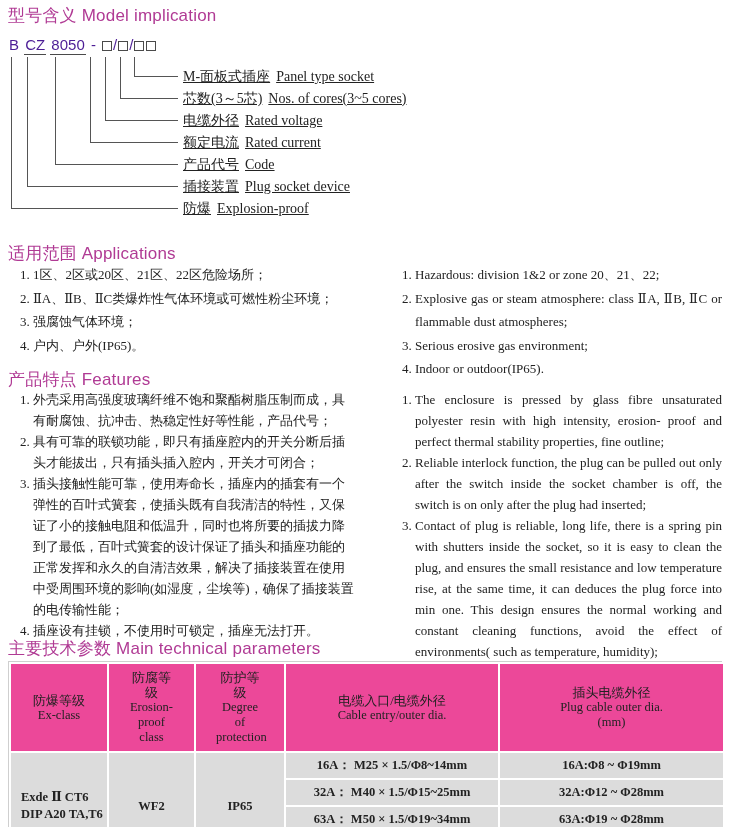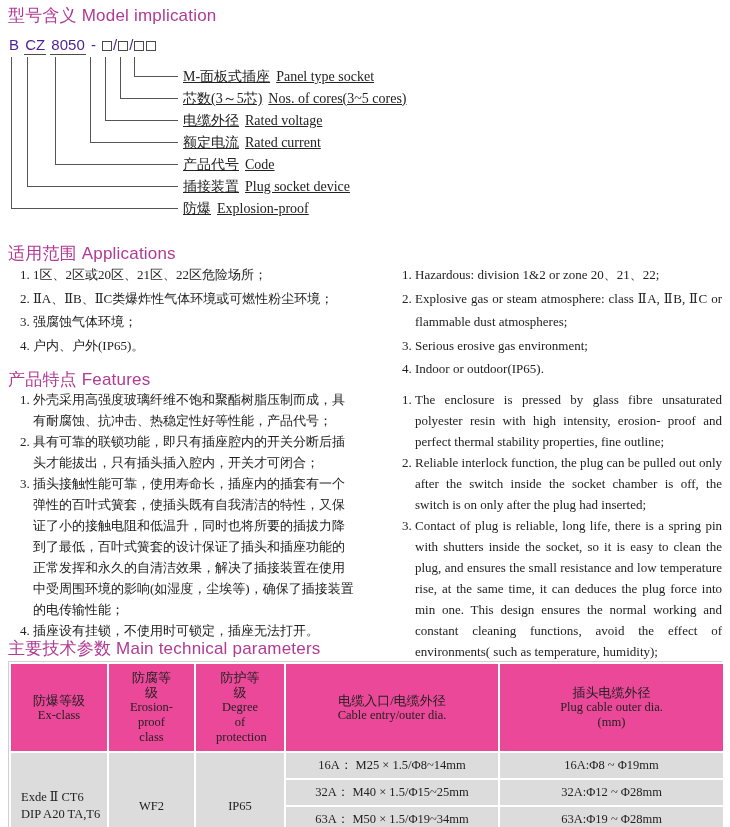--- a/index.html
+++ b/index.html
@@ -40,21 +40,21 @@
   .col-zh { width:348px; margin-right:34px; }
   .col-en { width:332px; text-align:justify; }
   ol { margin:0; padding-left:17px; }
   ol li { font-size:13px;margin-left:8px; }
   .apps li { line-height:23.5px; }
   .feat li { line-height:21px; }
 
   
   .ptable-wrap { position:absolute; left:8px; top:661px; width:714px; border:1px solid #cfcfcf; }
   table.ptable { width:100%; border-collapse:collapse; table-layout:fixed; }
-  table.ptable th, table.ptable td { border:2px solid #ffffff; }
+  table.ptable th, table.ptable td { border:2px solid #ffffff;font-weight:bold; }
   table.ptable thead th {
     background:#ec4899; font-weight:normal; font-size:12.5px;
     line-height:15px; padding:6px 20px; text-align:center; vertical-align:middle; color:#222;
   }
   table.ptable thead th .zh { font-size:13px; }
   table.ptable tbody td {
     background:#dcdcdc; font-size:12.5px; text-align:center;
     vertical-align:middle; height:27px; padding:2px 2px; color:#222;
   }
   table.ptable tbody td.exclass { text-align:left; padding-left:10px; line-height:17px; }

